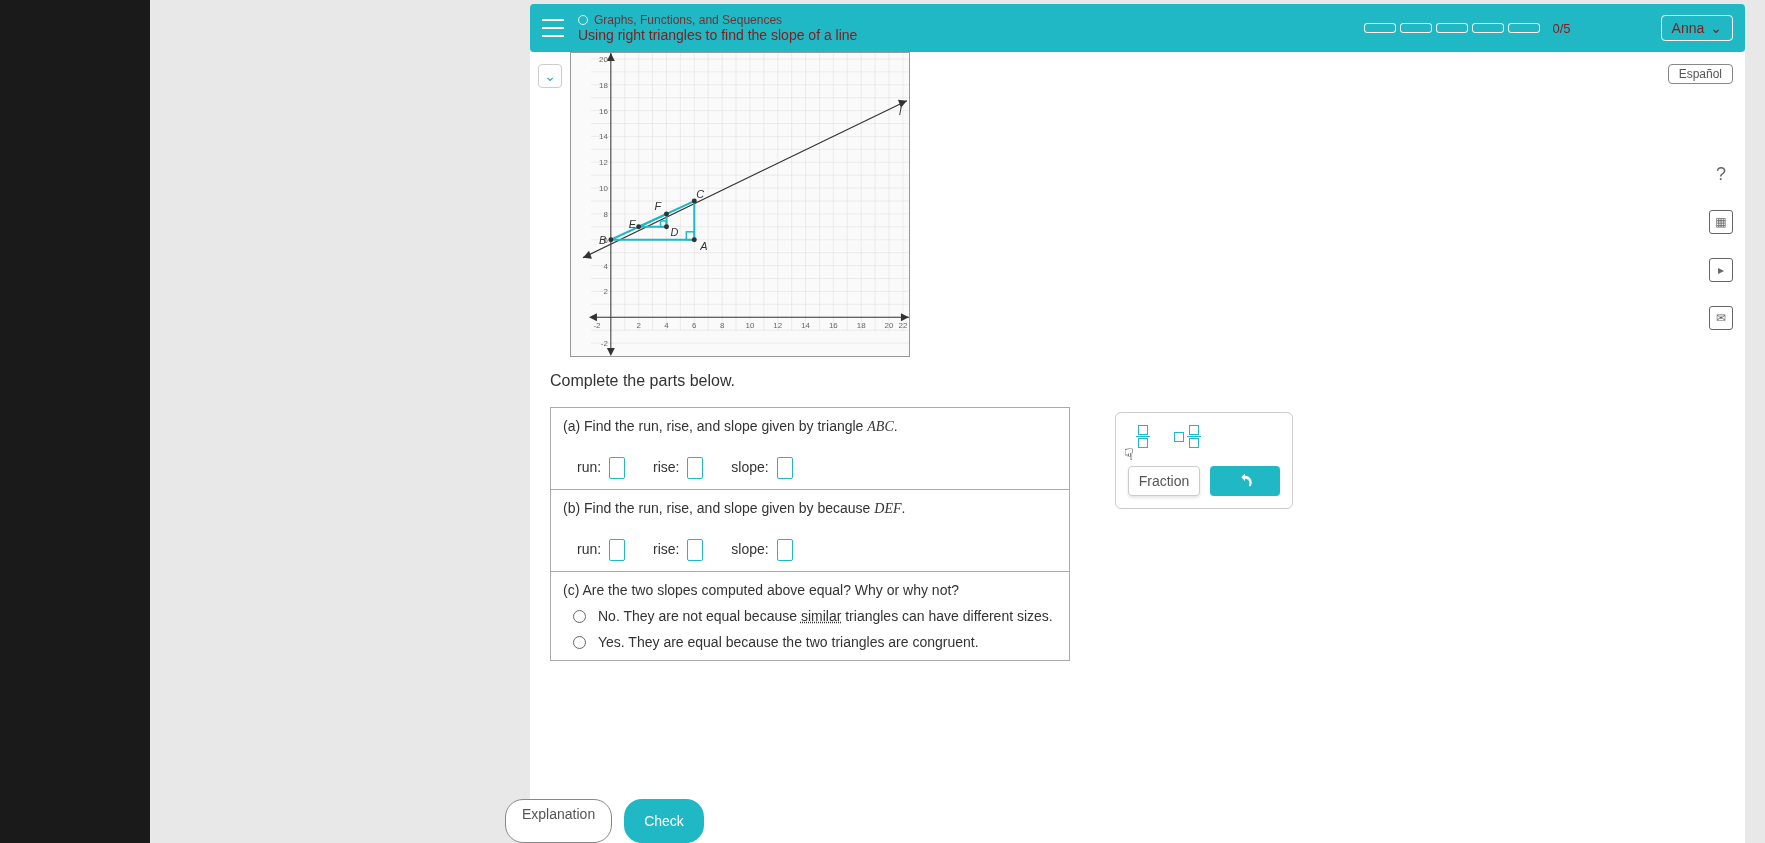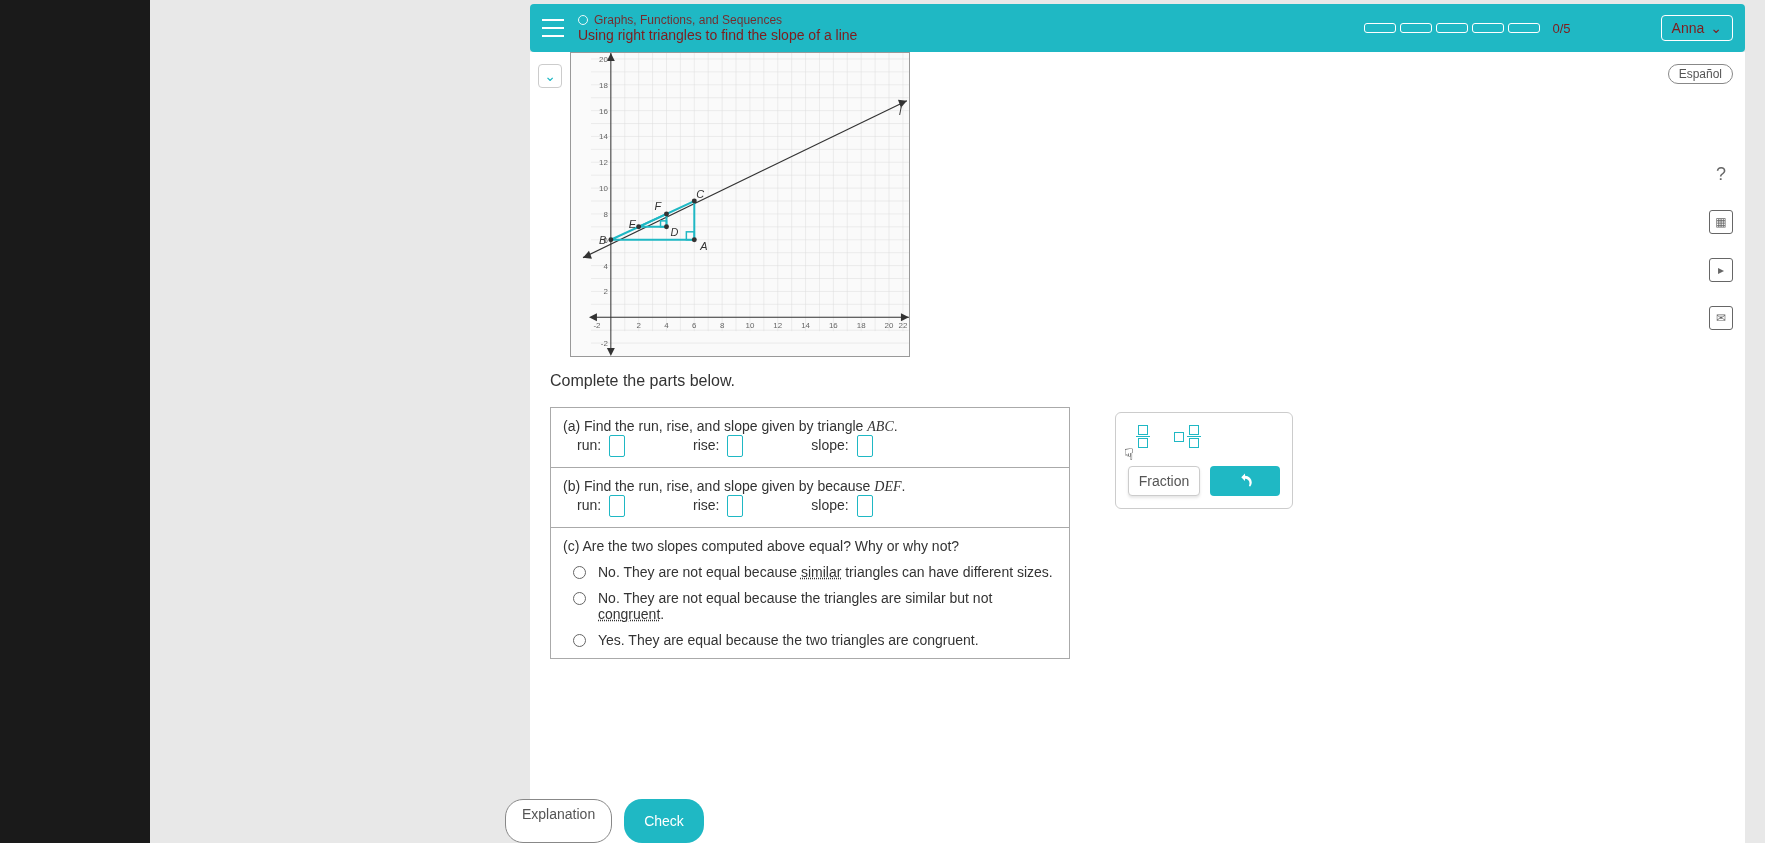--- a/index.html
+++ b/index.html
@@ -12,32 +12,32 @@
   .header-titles { flex: 0 0 auto; }
   .header-top { font-size: 12px; opacity: 0.9; display:flex; align-items:center; gap:6px; }
   .header-top .circ { width:10px; height:10px; border:1.5px solid #fff; border-radius:50%; display:inline-block;}
   .header-bottom { font-size: 14px; font-weight: 500; }
   .progress-area { margin-left: auto; display:flex; align-items:center; gap:4px; }
   .seg { width: 32px; height: 10px; border: 1.5px solid #fff; border-radius: 3px; }
   .score { font-size: 13px; margin-left: 8px; margin-right: 20px; }
   .user-chip { border:1.5px solid #fff; border-radius:4px; padding:4px 10px; font-size:14px; display:flex; align-items:flex-end; gap:6px; cursor:pointer; margin-left:70px; }
   .content-area { position:absolute; left:380px; top:52px; right:20px; bottom:0; background:#fff; }
   .collapse-chevron { position:absolute; left:8px; top:12px; width:24px; height:24px; background:#fff; border:1px solid #ccc; border-radius:4px; display:flex; align-items:center; justify-content:center; color:#1fb8c4; cursor:pointer; font-size:14px; }
-  .espanol { position:absolute; right:12px; top:12px; border:1px solid #888; border-radius:10px; padding:2px 10px; font-size:12px; color:#555; cursor:pointer; }
+  .espanol { position:absolute; right:12px; top:12px; border:1px solid #888; border-radius:4px; padding:2px 10px; font-size:12px; color:#555; cursor:pointer; }
   .side-tools { position:absolute; right:12px; top:110px; display:flex; flex-direction:column; gap:24px; align-items:center; }
   .tool { width:24px; height:24px; color:#666; cursor:pointer; display:flex; align-items:center; justify-content:center; font-size:18px; border:1px solid transparent; }
   .tool.box { border:1px solid #666; border-radius:3px; font-size:12px;}
   .graph-box { position:absolute; left:40px; top:0; width:340px; height:305px; background:#fafafa; border:1px solid #999; }
   .graph-svg { width:100%; height:100%; }
   .instruction { position:absolute; left:20px; top:320px; font-size:16px; color:#333; }
   .question-panel { position:absolute; left:20px; top:355px; width:520px; border:1px solid #aaa; background:#fff; }
   .qrow { border-bottom:1px solid #aaa; padding:10px 12px; font-size:14px; color:#333; }
   .qrow:last-child { border-bottom:none; }
   .qlabel { display:inline; }
-  .inputs-row { margin-top:0; display:flex; gap:68px; padding-left:14px; align-items:center; }
+  .inputs-row { margin-top:22px; display:flex; gap:28px; padding-left:14px; align-items:center; }
   .mini-input { display:inline-block; width:16px; height:22px; border:1px solid #1fb8c4; border-radius:2px; vertical-align:middle; margin-left:4px; }
   .radio-opt { display:flex; align-items:flex-start; gap:12px; margin-top:10px; padding-left:10px; font-size:14px; }
   .radio { width:13px; height:13px; border:1.5px solid #666; border-radius:50%; margin-top:2px; flex-shrink:0; cursor:pointer; }
   .underline { text-decoration: underline dotted; }
   .tool-palette { position:absolute; left:585px; top:360px; width:178px; border:1px solid #ccc; border-radius:6px; background:#fff; padding:12px; }
   .palette-row1 { display:flex; gap:24px; align-items:center; justify-content:flex-start; padding-left:8px; margin-bottom:18px; }
   .frac-icon { display:flex; flex-direction:column; align-items:center; font-size:10px; color:#1fb8c4; cursor:pointer; }
   .frac-icon .sq { width:10px; height:10px; border:1.5px solid #1fb8c4; }
   .frac-icon .bar { width:14px; height:1px; background:#1fb8c4; margin:1px 0;}
   .frac-mixed { display:flex; align-items:center; gap:3px; cursor:pointer;}
@@ -228,24 +228,20 @@
         </div>
       </div>
       <div class="qrow">
         <div>(c) Are the two slopes computed above equal? Why or why not?</div>
         <div class="radio-opt">
           <div class="radio"></div>
           <div><span>No. They are not equal because </span><span class="underline">similar</span><span> triangles can have different sizes.</span></div>
         </div>
         <div class="radio-opt">
           <div class="radio"></div>
-          <div><span>No. They are not equal because the triangles are similar but not </span><span class="underline">congruent</span><span>.</span></div>
-        </div>
-        <div class="radio-opt">
-          <div class="radio"></div>
           <div>Yes. They are equal because the two triangles are congruent.</div>
         </div>
       </div>
     </div>
 
     <div class="tool-palette">
       <div class="palette-row1">
         <div class="frac-icon">
           <div class="sq"></div>
             <div class="bar"></div>

